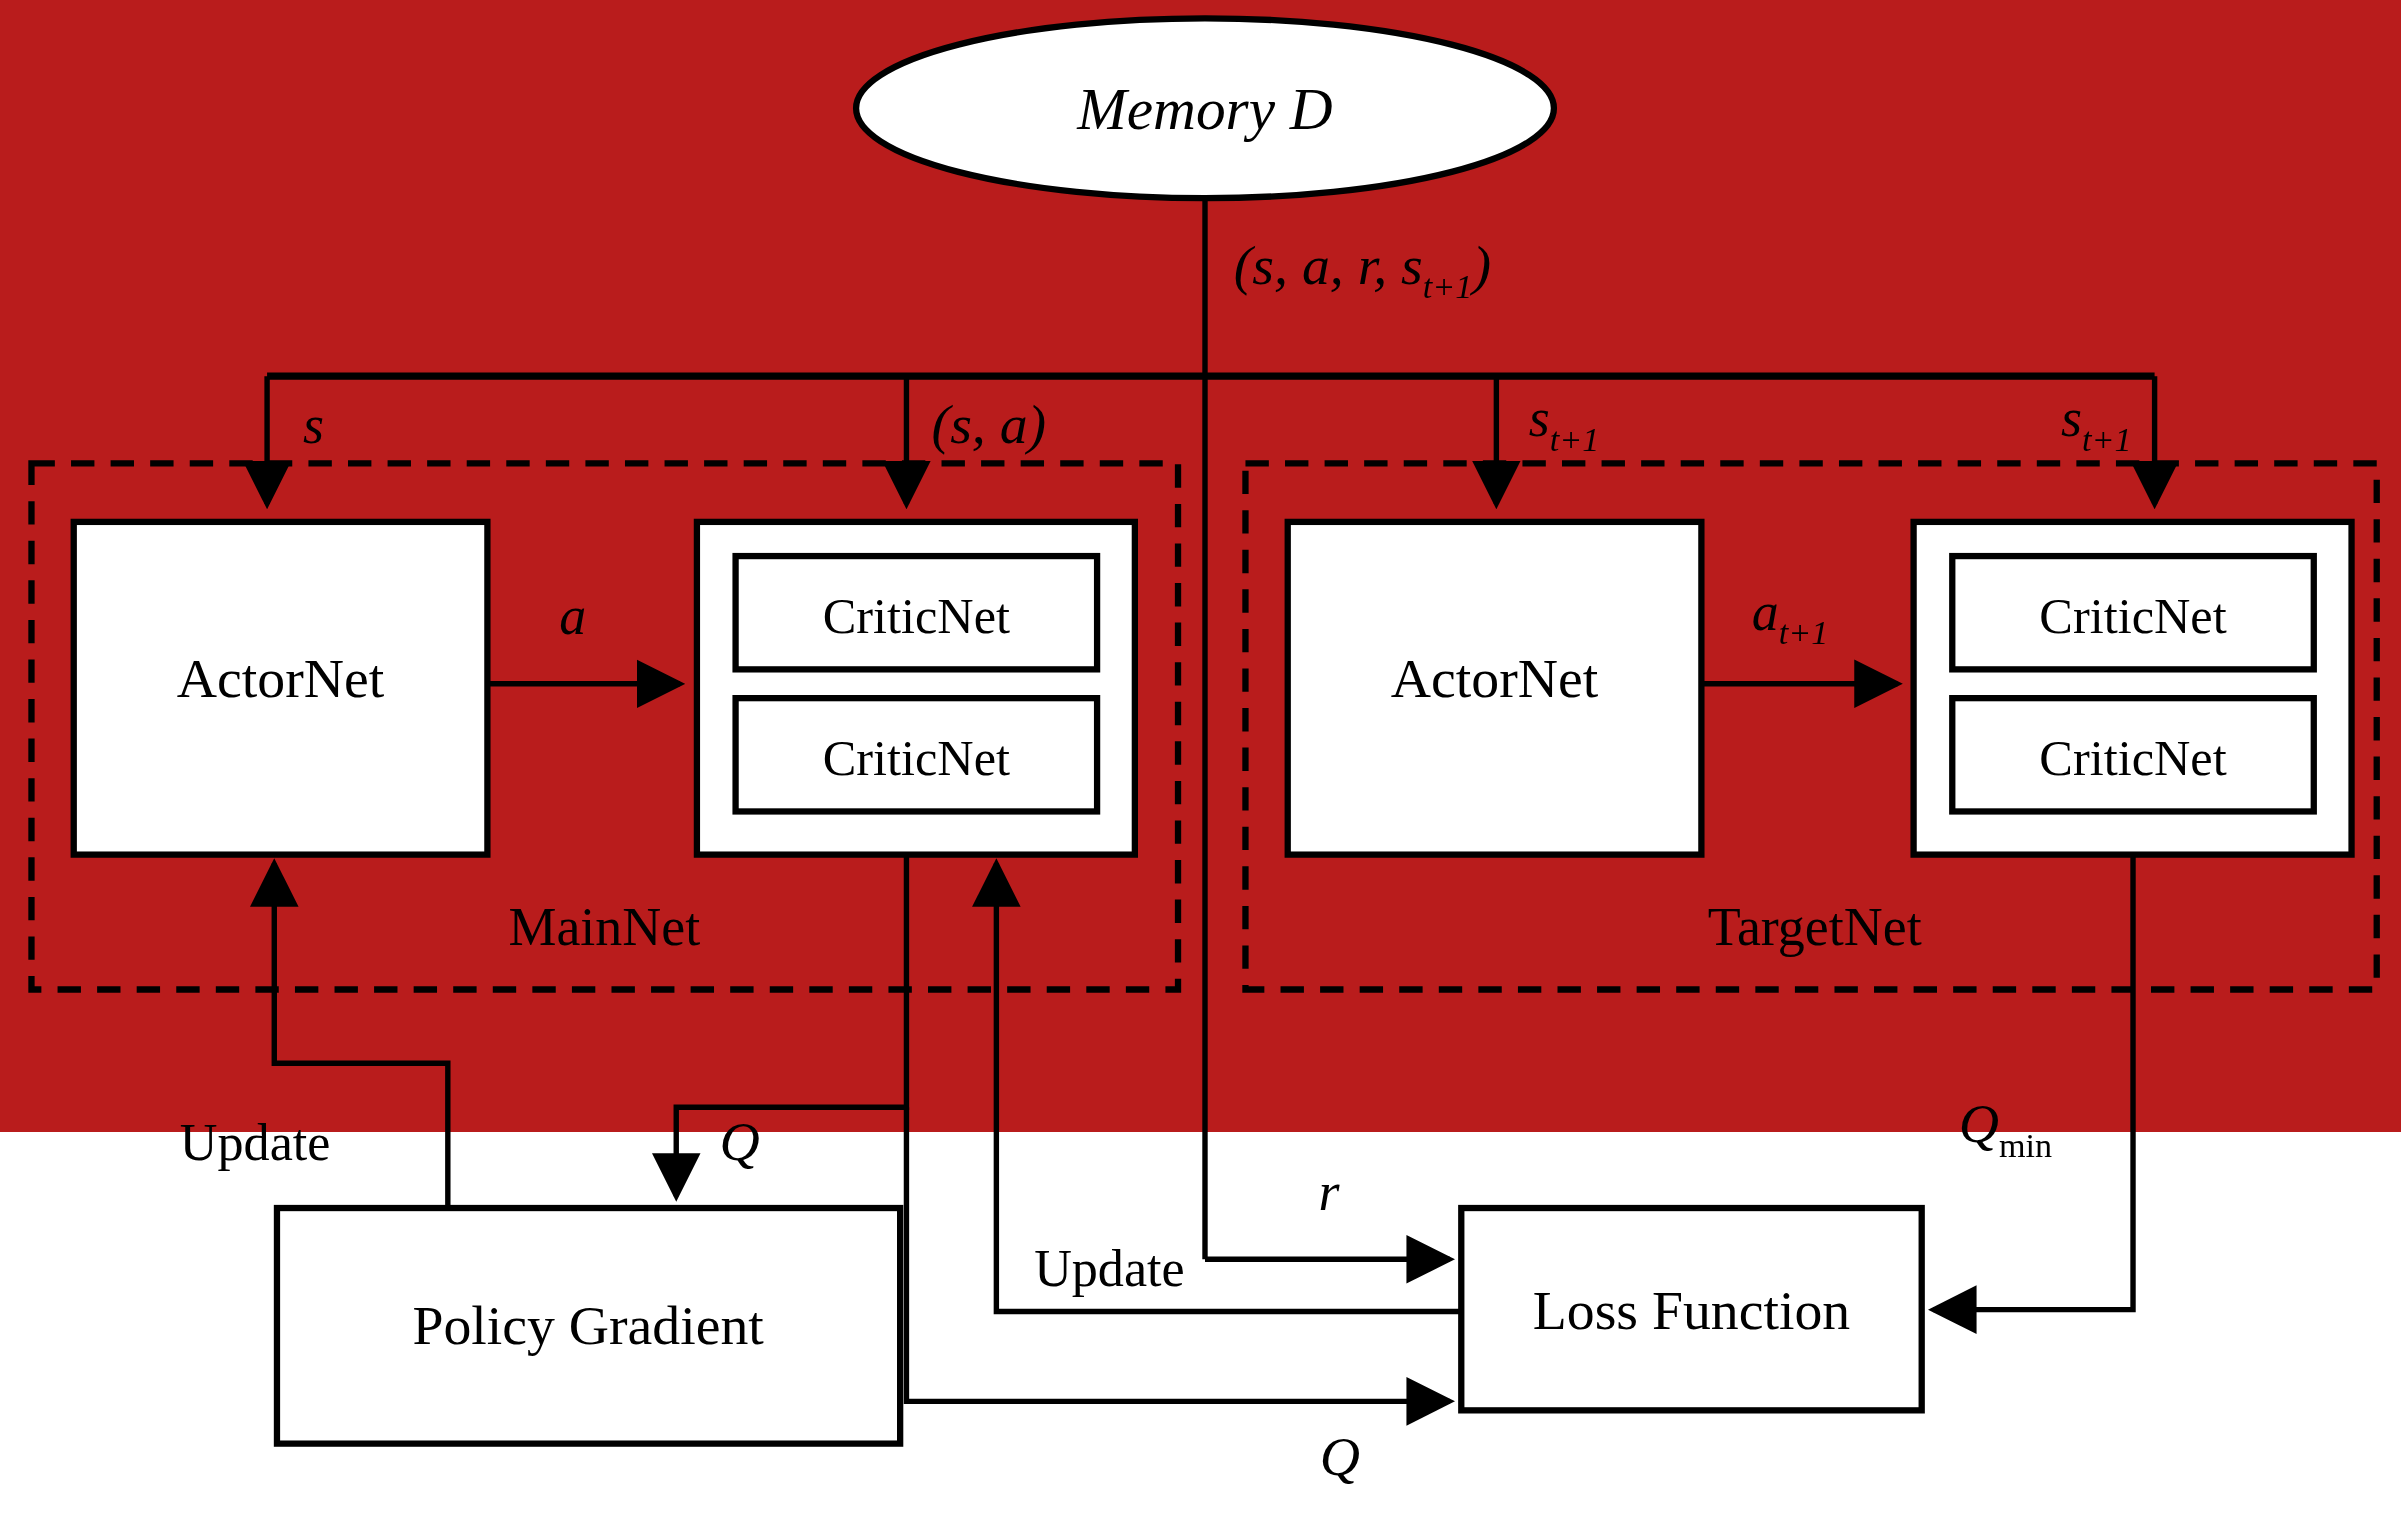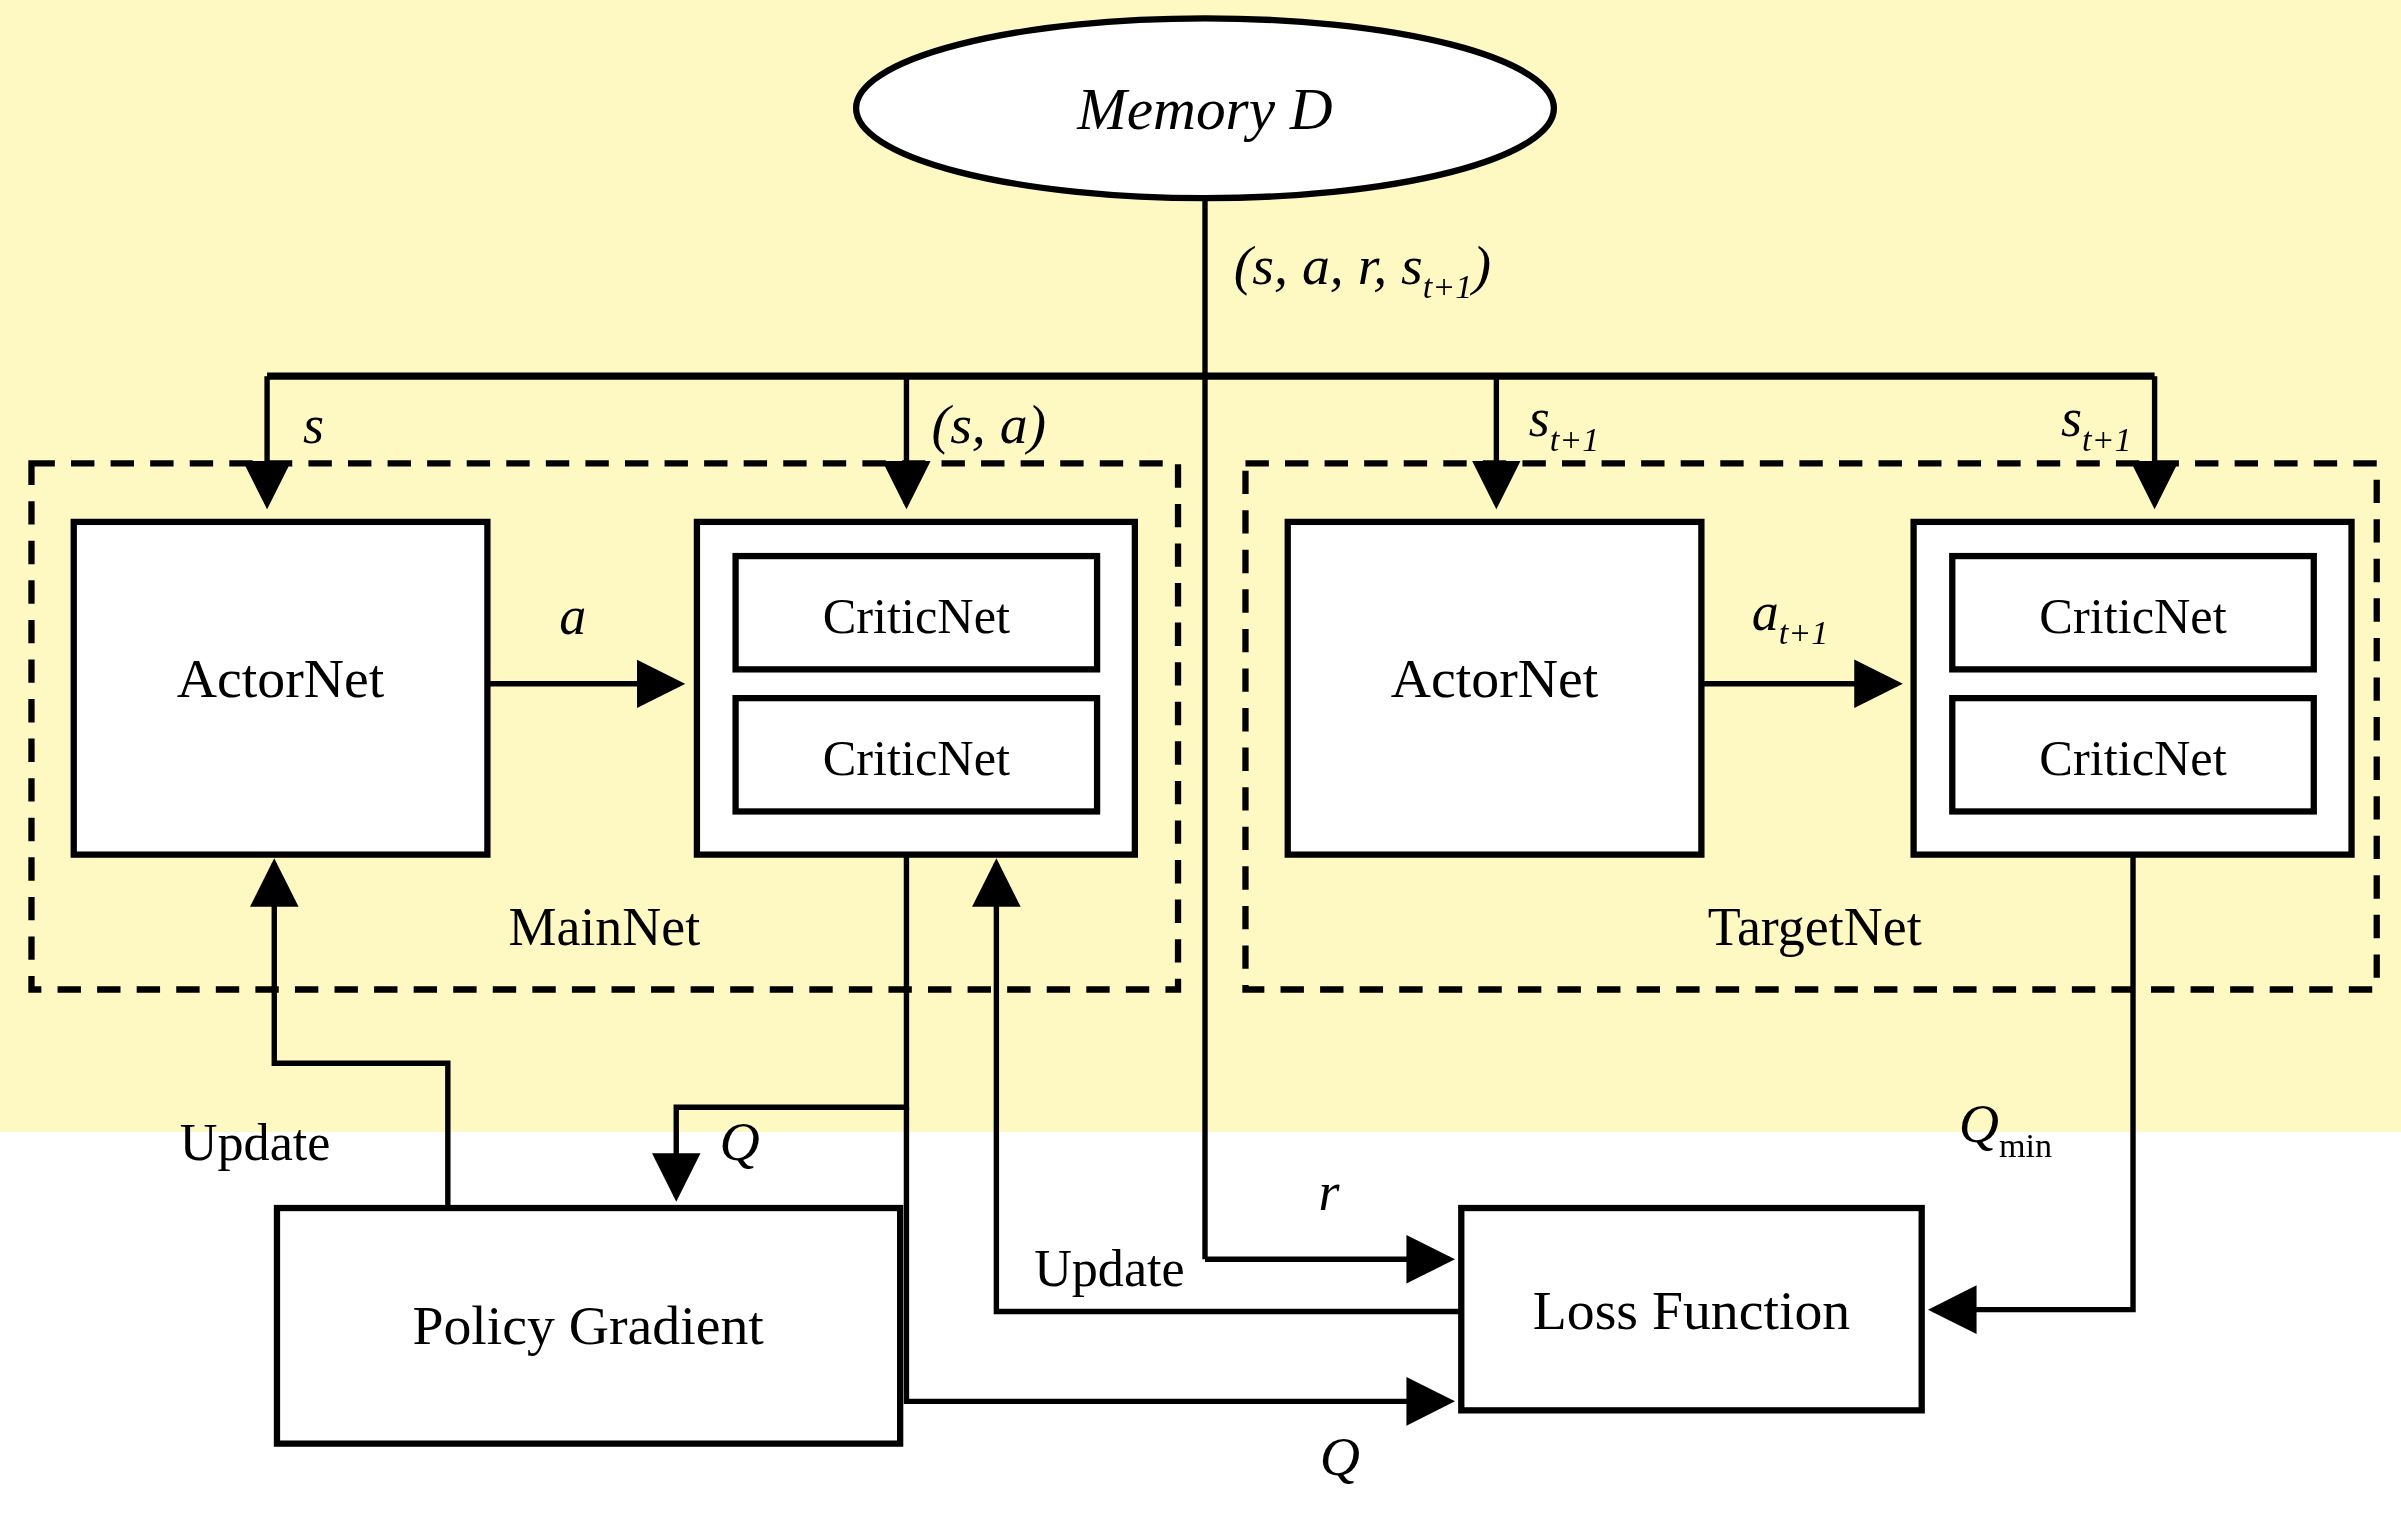--- a/index.html
+++ b/index.html
@@ -1,17 +1,17 @@
 <!DOCTYPE html>
 <html style="font-size:14.4px"><head>
 <meta charset="utf-8">
 <style>
   html,body{margin:0;padding:0;background:#ffffff;}
   body{width:2401px;height:1515px;overflow:hidden;font-family:"Liberation Serif",serif;}
-  #stage{position:relative;width:2401px;height:1132px;background:#fef9c3;}
+  #stage{position:relative;width:2401px;height:1132px;background:#b91c1c;}
   svg{position:absolute;top:0;left:0;width:2401px;height:1515px;}
   .box{fill:#ffffff;stroke:#000000;stroke-width:7;}
   .innerbox{fill:#ffffff;stroke:#000000;stroke-width:7;}
   .dashbox{fill:none;stroke:#000000;stroke-width:7;stroke-dasharray:26 18;}
   .ell{fill:#ffffff;stroke:#000000;stroke-width:7;}
   .ln{stroke:#000000;stroke-width:6;fill:none;}
   .lnbus{stroke:#000000;stroke-width:8;fill:none;}
   .ar{fill:#000000;stroke:none;}
   text{font-family:"Liberation Serif",serif;fill:#000;}
   .tBox{font-size:62px;}

